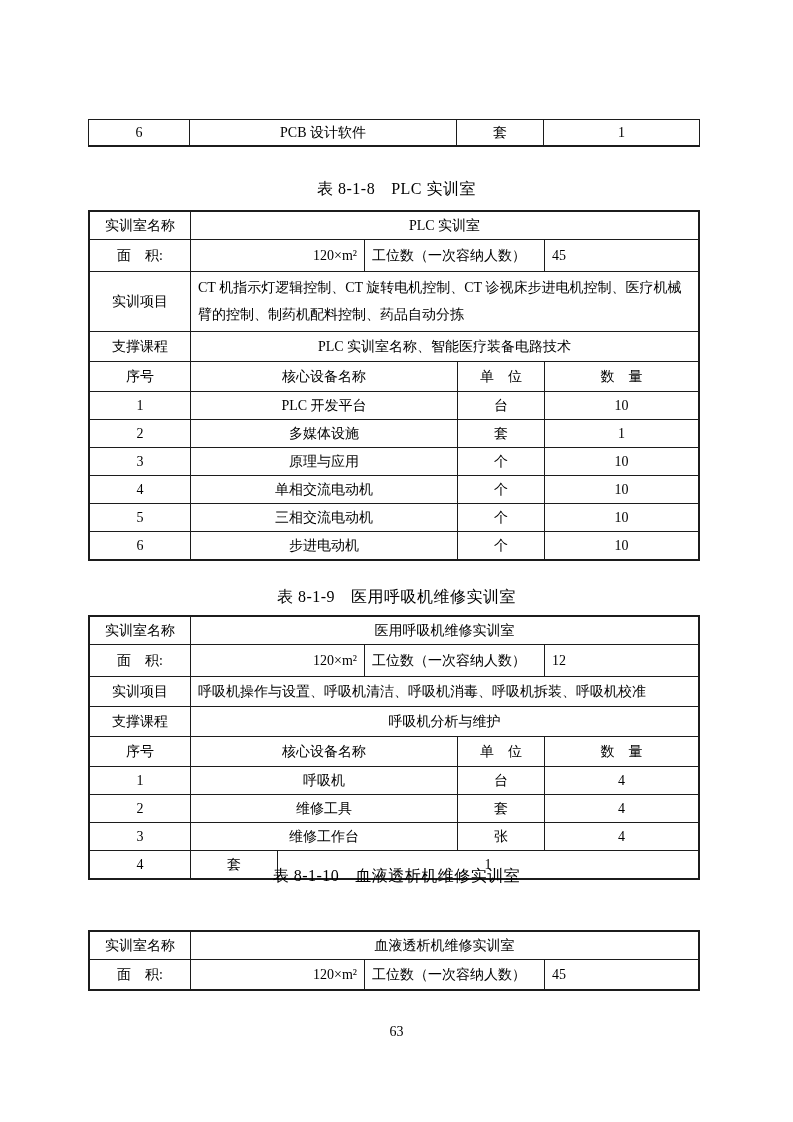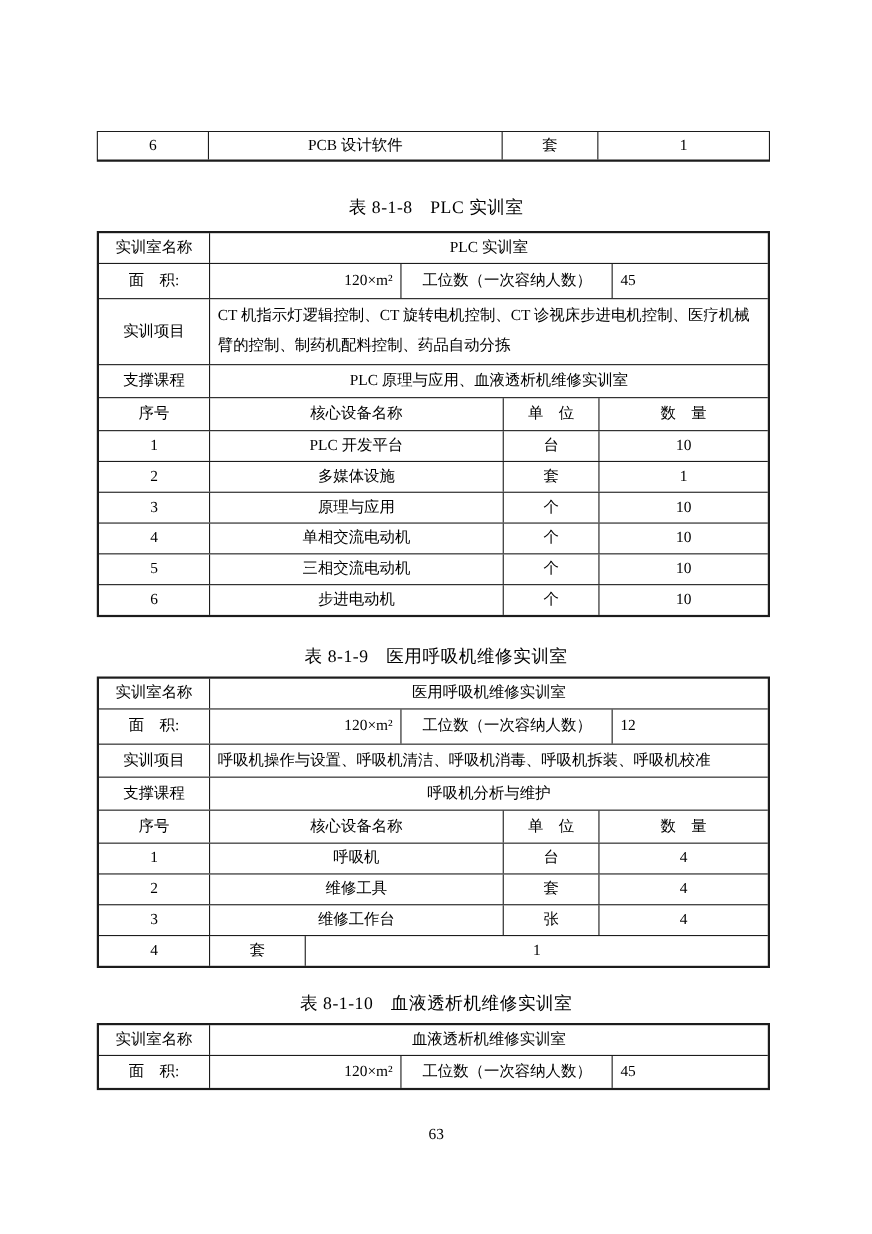--- a/index.html
+++ b/index.html
@@ -24,21 +24,21 @@
     display:flex;align-items:center;justify-content:center;
     font-size:14px;padding:2px 7px;line-height:1.5;text-align:center;
   }
   .cell:last-child{border-right:none;flex:1;}
   .al{justify-content:flex-start;text-align:left;}
   .ar{justify-content:flex-end;text-align:right;}
   .w1{width:101px;flex:none;}
   .w2{width:267px;flex:none;}
   .w3{width:87px;flex:none;}
   .wa1{width:174px;flex:none;}
-  .wa2{width:180px;flex:none;margin-left:12px;}
+  .wa2{width:180px;flex:none;}
   .h26{min-height:24px;}
   .h28{min-height:27px;}
   .h30{min-height:29px;}
   .h32{min-height:31px;}
   .hproj{min-height:51px;line-height:1.95;}
   .pagenum{position:absolute;left:0;right:0;top:1024px;text-align:center;font-size:14px;}
 </style>
 </head>
 <body>
 
@@ -67,21 +67,21 @@
       <div class="cell wa1 h32 ar">120×m²</div>
       <div class="cell wa2 h32 al">工位数（一次容纳人数）</div>
       <div class="cell h32 al">45</div>
     </div>
     <div class="row">
       <div class="cell w1 hproj">实训项目</div>
       <div class="cell hproj al">CT 机指示灯逻辑控制、CT 旋转电机控制、CT 诊视床步进电机控制、医疗机械臂的控制、制药机配料控制、药品自动分拣</div>
     </div>
     <div class="row">
       <div class="cell w1 h30">支撑课程</div>
-      <div class="cell h30">PLC 原理与应用、血液透析机维修实训室</div>
+      <div class="cell h30">PLC 实训室名称、智能医疗装备电路技术</div>
     </div>
     <div class="row">
       <div class="cell w1 h30">序号</div>
       <div class="cell w2 h30">核心设备名称</div>
       <div class="cell w3 h30">单　位</div>
       <div class="cell h30">数　量</div>
     </div>
     <div class="row">
       <div class="cell w1 h28">1</div>
       <div class="cell w2 h28">PLC 开发平台</div>
@@ -167,21 +167,21 @@
       <div class="cell w3 h28">张</div>
       <div class="cell h28">4</div>
     </div>
     <div class="row">
       <div class="cell w1 h28">4</div>
       <div class="cell w3 h28">套</div>
       <div class="cell h28">1</div>
     </div>
   </div>
 
-  <div class="caption" style="top:902px;">
+  <div class="caption" style="top:866px;">
     <span class="cap-label">表 8-1-10</span><span>血液透析机维修实训室</span>
   </div>
 
   <div class="tbl" style="top:930px;">
     <div class="row">
       <div class="cell w1 h28">实训室名称</div>
       <div class="cell h28">血液透析机维修实训室</div>
     </div>
     <div class="row">
       <div class="cell w1 h30">面　积:</div>

